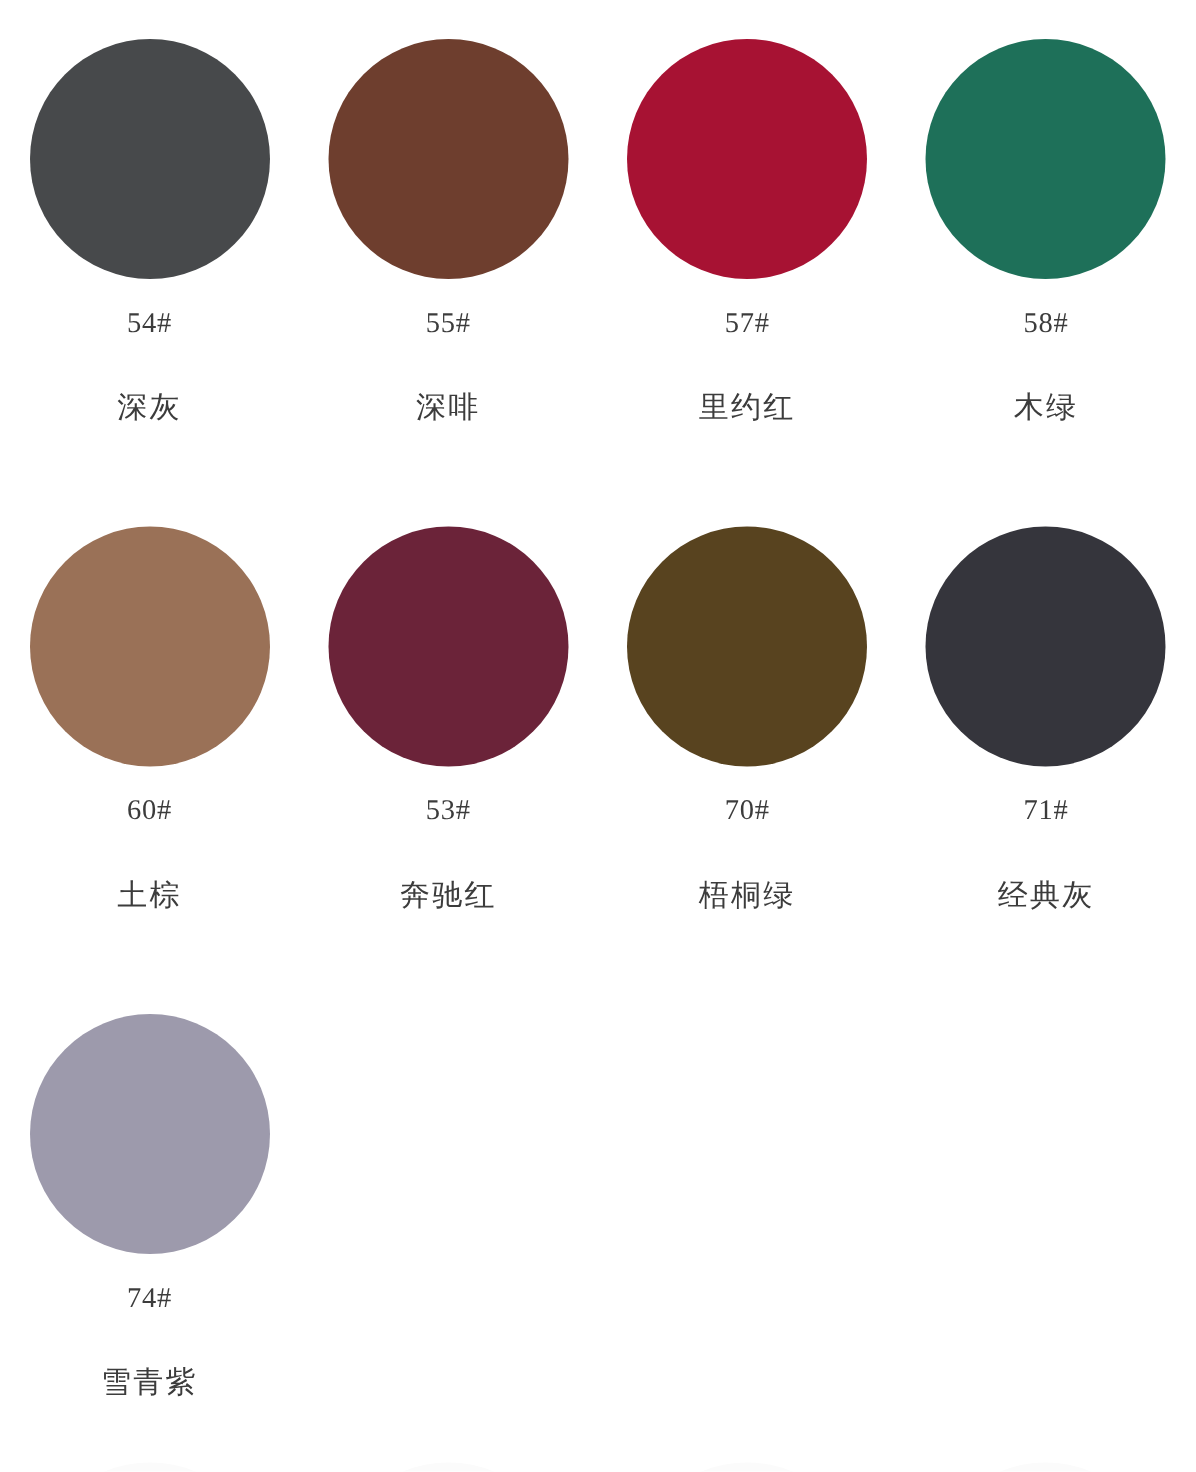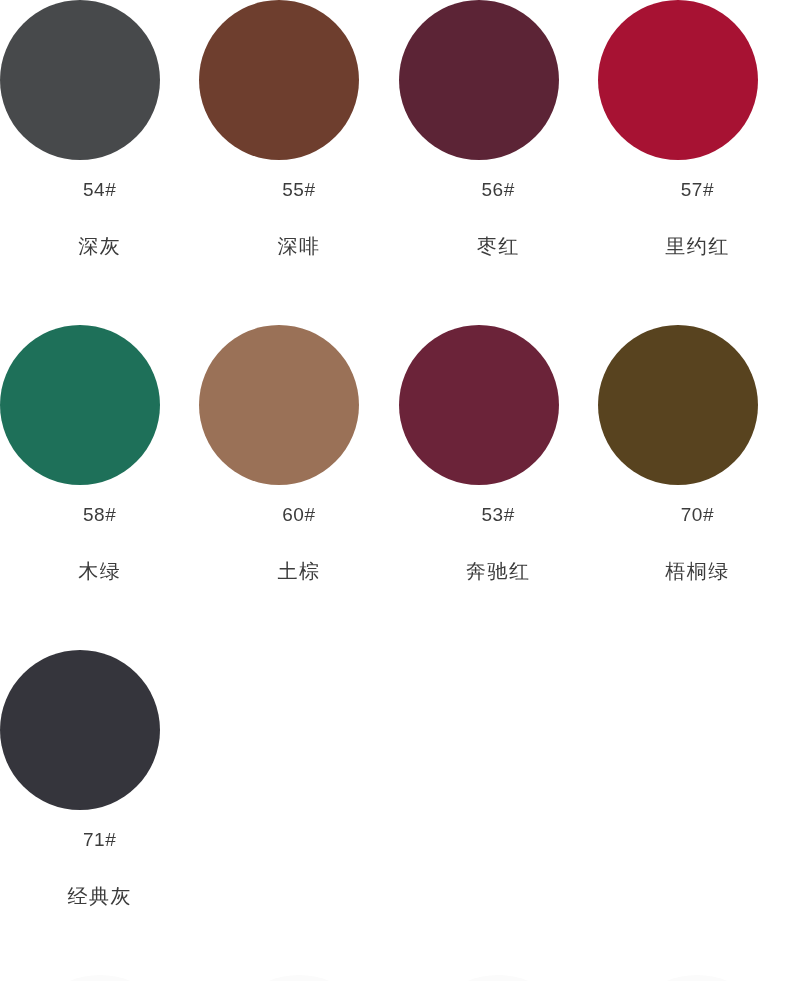--- a/index.html
+++ b/index.html
@@ -24,22 +24,24 @@
     display: flex;
     flex-wrap: wrap;
     align-content: flex-start;
   }
 
   .swatch-cell {
     width: 199.25px;
     height: 325px;
     display: flex;
     flex-direction: column;
+    align-items: center;
     box-sizing: border-box;
-    padding-top: 0;
+    padding-top: 26px;
+    font-family: Liberation Serif, serif;
   }
 
   .swatch-disc {
     width: 160px;
     height: 160px;
     border-radius: 50%;
     background: #cccccc;
     flex: 0 0 auto;
   }
 
@@ -96,25 +98,20 @@
       <div class="swatch-disc" style="background: rgb(71, 73, 75);"></div>
       <div class="swatch-code">54#</div>
       <div class="swatch-name">深灰</div>
     </div>
     <div class="swatch-cell">
       <div class="swatch-disc" style="background: rgb(110, 62, 46);"></div>
       <div class="swatch-code">55#</div>
       <div class="swatch-name">深啡</div>
     </div>
     <div class="swatch-cell">
-      <div class="swatch-disc" style="background: rgb(92, 36, 54);"></div>
-      <div class="swatch-code">56#</div>
-      <div class="swatch-name">枣红</div>
-    </div>
-    <div class="swatch-cell">
       <div class="swatch-disc" style="background: rgb(167, 18, 51);"></div>
       <div class="swatch-code">57#</div>
       <div class="swatch-name">里约红</div>
     </div>
     <div class="swatch-cell">
       <div class="swatch-disc" style="background: rgb(30, 112, 89);"></div>
       <div class="swatch-code">58#</div>
       <div class="swatch-name">木绿</div>
     </div>
     <div class="swatch-cell">
@@ -130,20 +127,25 @@
     <div class="swatch-cell">
       <div class="swatch-disc" style="background: rgb(88, 67, 31);"></div>
       <div class="swatch-code">70#</div>
       <div class="swatch-name">梧桐绿</div>
     </div>
     <div class="swatch-cell">
       <div class="swatch-disc" style="background: rgb(53, 53, 60);"></div>
       <div class="swatch-code">71#</div>
       <div class="swatch-name">经典灰</div>
     </div>
+    <div class="swatch-cell">
+      <div class="swatch-disc" style="background: rgb(157, 154, 172);"></div>
+      <div class="swatch-code">74#</div>
+      <div class="swatch-name">雪青紫</div>
+    </div>
   </div>
 
 <div id="next-row-peek">
   <div class="peek-cell">
       <div class="peek-disc"></div>
     </div>
   <div class="peek-cell">
       <div class="peek-disc"></div>
     </div>
   <div class="peek-cell">

